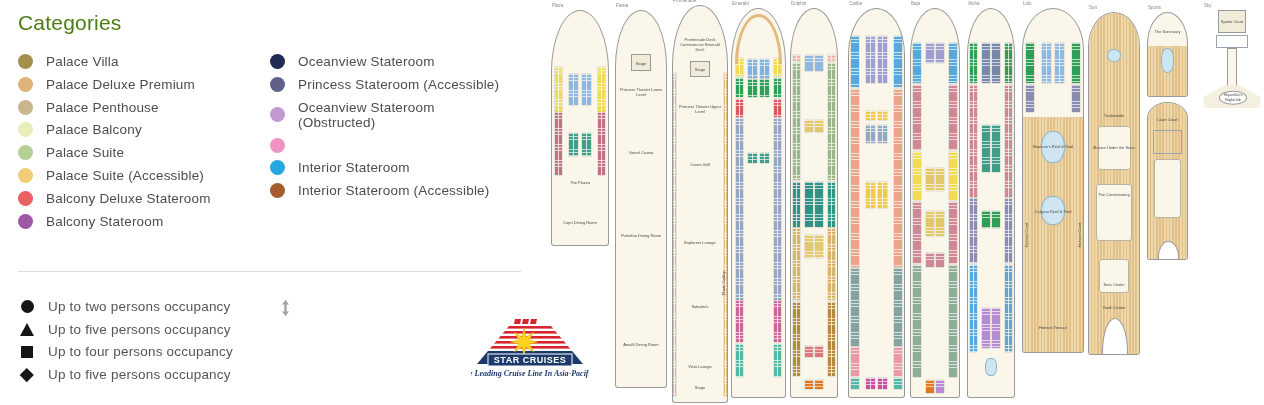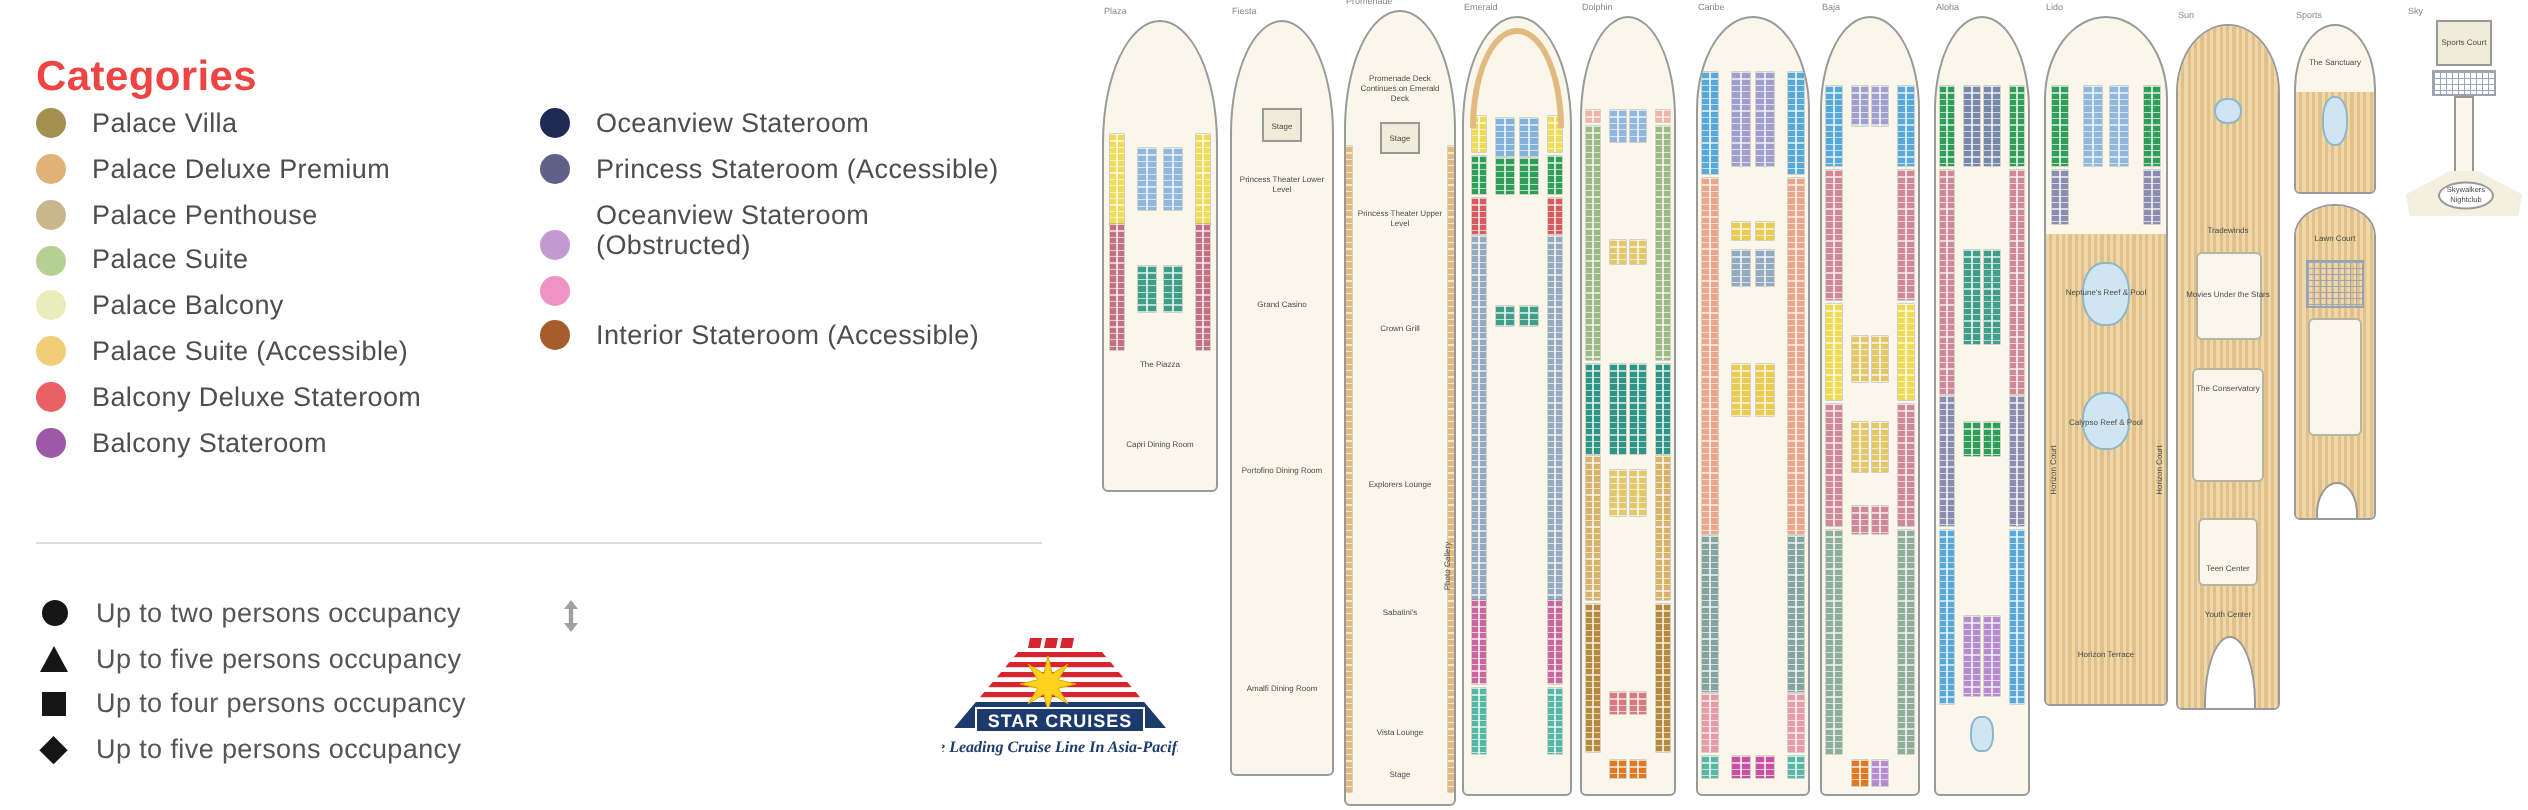--- a/index.html
+++ b/index.html
@@ -1,24 +1,24 @@
 <!DOCTYPE html>
 <html><head>
 <meta charset="utf-8">
 <style>
   html,body{margin:0;padding:0;background:#ffffff;}
   .canvas{position:relative;width:1264px;height:405px;background:#fff;overflow:hidden;
           font-family:"Liberation Sans",sans-serif;}
   
-  .page-title{position:absolute;left:18px;top:27px;margin:0;font-size:21px;font-weight:700;
-              color:#ef4444;letter-spacing:.2px;}
+  .page-title{position:absolute;left:18px;top:11px;margin:0;font-size:21px;font-weight:400;
+              color:#4d7c0f;letter-spacing:.2px;}
   .legend-col{position:absolute;top:54px;display:flex;flex-direction:column;gap:7.6px;}
   .col1{left:18px;width:235px;}
   .col2{left:270px;width:252px;}
-  .lrow{display:flex;align-items:flex-end;gap:13px;}
+  .lrow{display:flex;align-items:center;gap:13px;}
   .dot{width:15px;height:15px;border-radius:50%;flex:0 0 15px;}
   .llabel{font-size:13.5px;line-height:15.2px;color:#4d4d4d;letter-spacing:.2px;max-width:210px;}
   .divider{position:absolute;left:18px;top:271px;width:503px;height:1px;background:#dcdcdc;}
   .occ{position:absolute;left:19px;top:299px;display:flex;flex-direction:column;gap:7.6px;}
   .orow{display:flex;align-items:center;gap:13px;height:15px;}
   .oicon{width:16px;display:flex;justify-content:center;align-items:center;}
   .olabel{font-size:13.5px;color:#555;letter-spacing:.2px;}
   .shape-circle{width:13px;height:13px;background:#161616;border-radius:50%;}
   .shape-triangle{width:0;height:0;border-left:7.5px solid transparent;border-right:7.5px solid transparent;border-bottom:13px solid #161616;}
   .shape-square{width:12px;height:12px;background:#161616;}
@@ -63,28 +63,28 @@
       </div>
     <div class="lrow">
         <span class="dot" style="background-color: rgb(223, 179, 120);"></span>
         <span class="llabel">Palace Deluxe Premium</span>
       </div>
     <div class="lrow">
         <span class="dot" style="background-color: rgb(201, 182, 141);"></span>
         <span class="llabel">Palace Penthouse</span>
       </div>
     <div class="lrow">
+        <span class="dot" style="background-color: rgb(233, 237, 185);"></span>
+        <span class="llabel">Palace Balcony</span>
+      </div>
+    <div class="lrow">
         <span class="dot" style="background-color: rgb(182, 207, 146);"></span>
         <span class="llabel">Palace Suite</span>
       </div>
     <div class="lrow">
-        <span class="dot" style="background-color: rgb(233, 237, 185);"></span>
-        <span class="llabel">Palace Balcony</span>
-      </div>
-    <div class="lrow">
         <span class="dot" style="background-color: rgb(242, 205, 120);"></span>
         <span class="llabel">Palace Suite (Accessible)</span>
       </div>
     <div class="lrow">
         <span class="dot" style="background-color: rgb(233, 95, 99);"></span>
         <span class="llabel">Balcony Deluxe Stateroom</span>
       </div>
     <div class="lrow">
         <span class="dot" style="background-color: rgb(157, 88, 166);"></span>
         <span class="llabel">Balcony Stateroom</span>
@@ -99,20 +99,24 @@
     <div class="lrow">
         <span class="dot" style="background-color: rgb(95, 97, 137);"></span>
         <span class="llabel">Princess Stateroom (Accessible)</span>
       </div>
     <div class="lrow">
         <span class="dot" style="background-color: rgb(194, 154, 209);"></span>
         <span class="llabel">Oceanview Stateroom (Obstructed)</span>
       </div>
     <div class="lrow">
         <span class="dot" style="background-color: rgb(239, 146, 196);"></span>
+      </div>
+    <div class="lrow">
+        <span class="dot" style="background-color: rgb(37, 168, 224);"></span>
+        <span class="llabel">Interior Stateroom</span>
       </div>
     <div class="lrow">
         <span class="dot" style="background-color: rgb(166, 93, 44);"></span>
         <span class="llabel">Interior Stateroom (Accessible)</span>
       </div>
   </div>
 
   <div class="divider"></div>
 
   <div class="occ">

